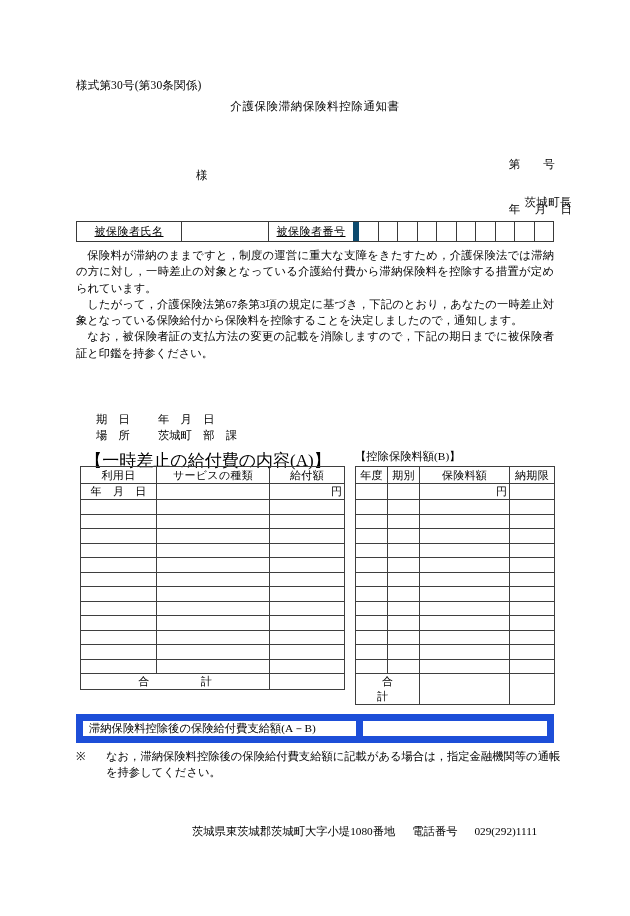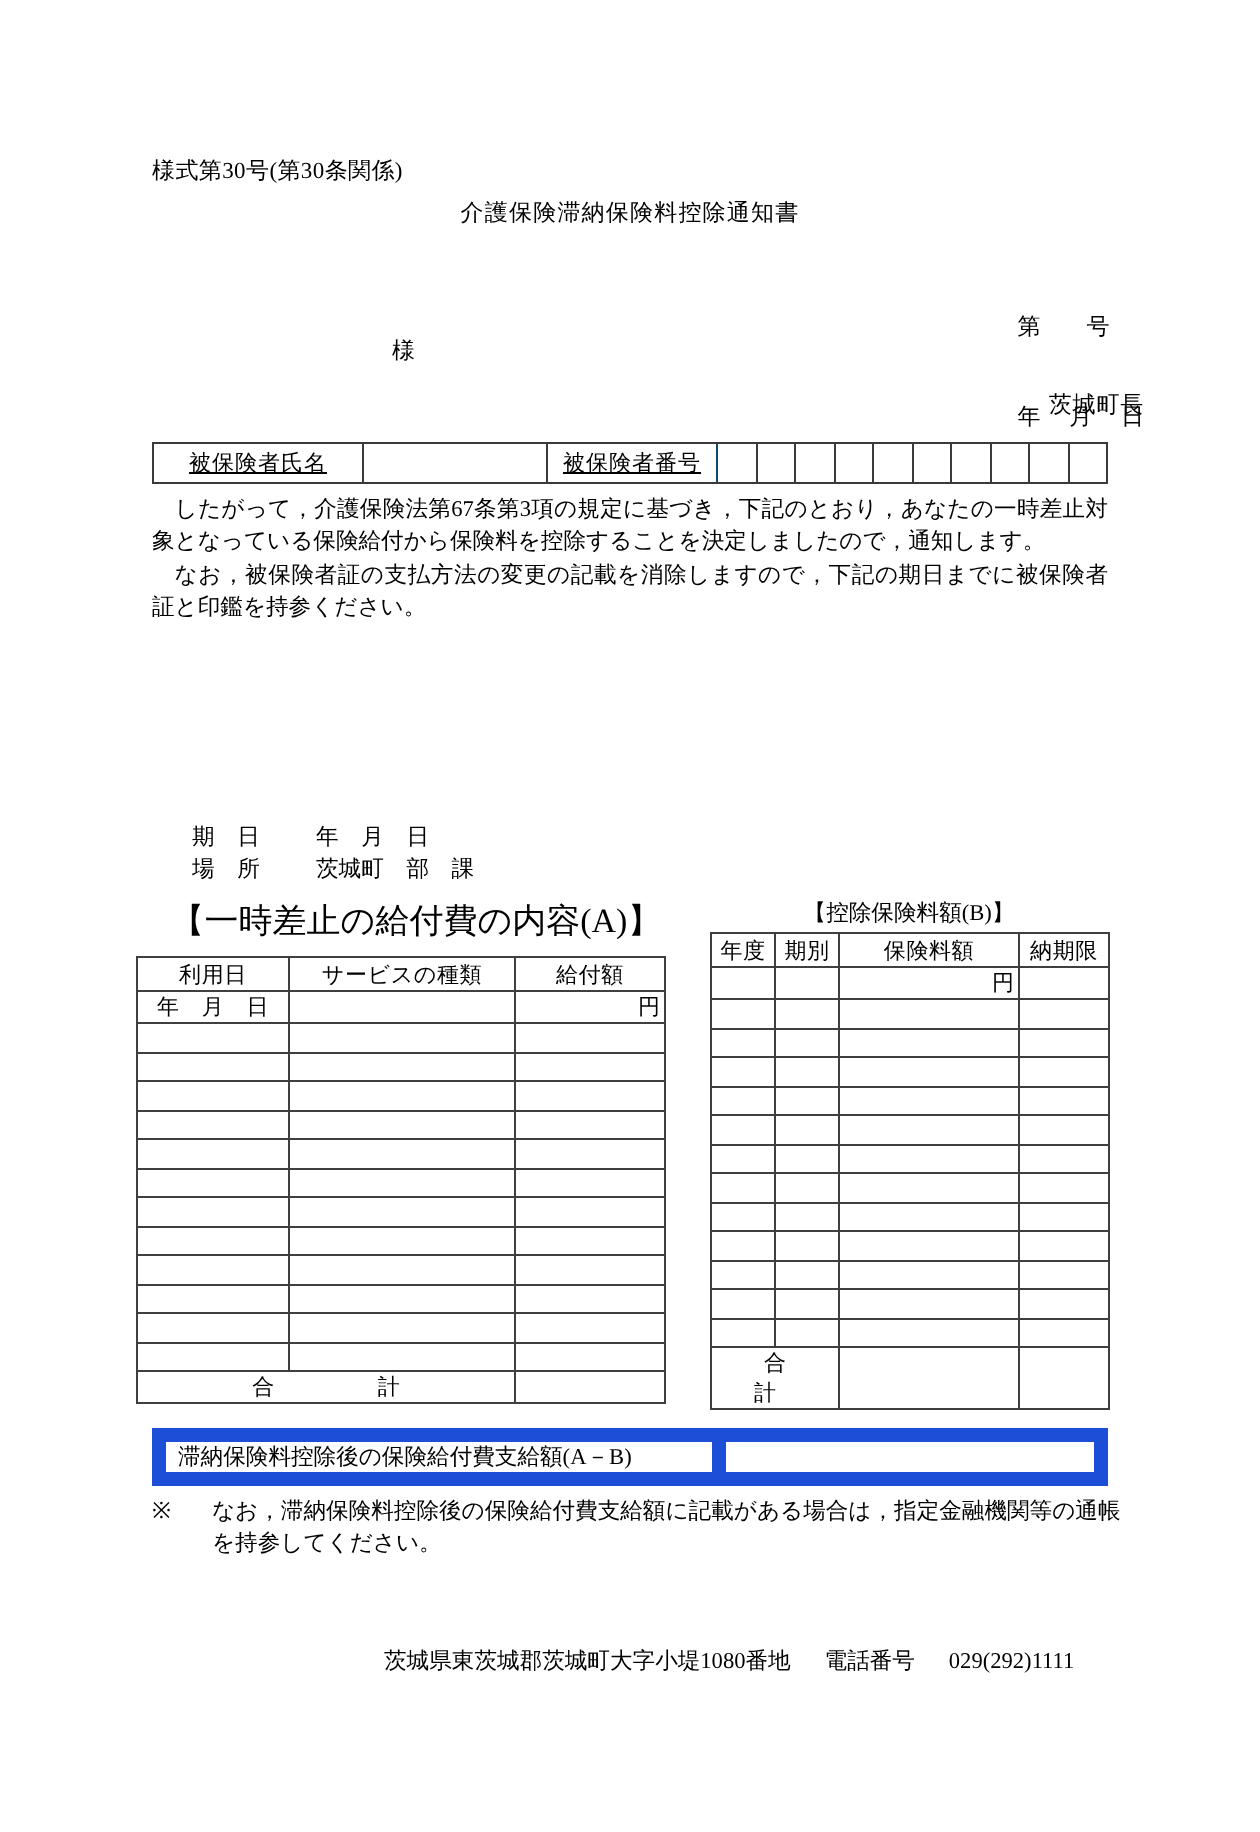--- a/index.html
+++ b/index.html
@@ -84,21 +84,21 @@
     justify-content: center;
     font-size: 11px;
     letter-spacing: 0.5px;
   }
   .insured-bar .nameval {
     flex: 1;
     border-right: 1px solid #3a3a3a;
   }
   .insured-bar .cellB {
     width: 84px;
-    border-right: 1px solid #0c4a6e;
+    border-right: 6px solid #0c4a6e;
     display: flex;
     align-items: center;
     justify-content: center;
     font-size: 11px;
     letter-spacing: 0.5px;
   }
   .numbox {
     width: 18.5px;
     border-right: 1px solid #3a3a3a;
   }
@@ -146,21 +146,20 @@
     width: 264px;
     top: 449px;
     text-align: center;
     font-size: 17px;
   }
   .cap-right {
     position: absolute;
     left: 355px;
     width: 199px;
     top: 449px;
-    text-align: center;
     font-size: 11.3px;
   }
 
   
   table.grid {
     position: absolute;
     border-collapse: collapse;
     table-layout: fixed;
     font-size: 11px;
   }
@@ -170,21 +169,21 @@
     padding: 0 2px;
     font-weight: normal;
     font-size: 11px;
     box-sizing: border-box;
   }
   table.grid th {
     text-align: center;
     height: 17px;
     letter-spacing: 0.3px;
   }
-  .tbl-left  { left: 68px;  top: 466px; width: 264px; margin-top: 12px; }
+  .tbl-left  { left: 80px;  top: 466px; width: 264px; }
   .tbl-right { left: 355px; top: 466px; width: 199px; }
 
   .c-center { text-align: center; }
   .c-right  { text-align: right; padding-right: 4px; }
   .ymd {
     text-align: center;
     letter-spacing: 0.2px;
   }
   .total-row td { height: 17px; }
   .total-label { text-align: center; letter-spacing: 0.9em; text-indent: 0.9em; }
@@ -257,20 +256,21 @@
     <div class="numbox"></div>
     <div class="numbox"></div>
     <div class="numbox"></div>
     <div class="numbox"></div>
     <div class="numbox"></div>
     <div class="numbox"></div>
     <div class="numbox"></div>
   </div>
 
   <div class="body-text">
+    <p class="indent">保険料が滞納のままですと，制度の運営に重大な支障をきたすため，介護保険法では滞納の方に対し，一時差止の対象となっている介護給付費から滞納保険料を控除する措置が定められています。</p>
     <p class="indent">したがって，介護保険法第67条第3項の規定に基づき，下記のとおり，あなたの一時差止対象となっている保険給付から保険料を控除することを決定しましたので，通知します。</p>
     <p class="indent">なお，被保険者証の支払方法の変更の記載を消除しますので，下記の期日までに被保険者証と印鑑を持参ください。</p>
   </div>
 
   <div class="meeting-info">
     <div class="row"><span class="mi-label">期　日</span><span>年　月　日</span></div>
     <div class="row"><span class="mi-label">場　所</span><span>茨城町　部　課</span></div>
   </div>
 
   <div class="cap-left">【一時差止の給付費の内容(A)】</div>

